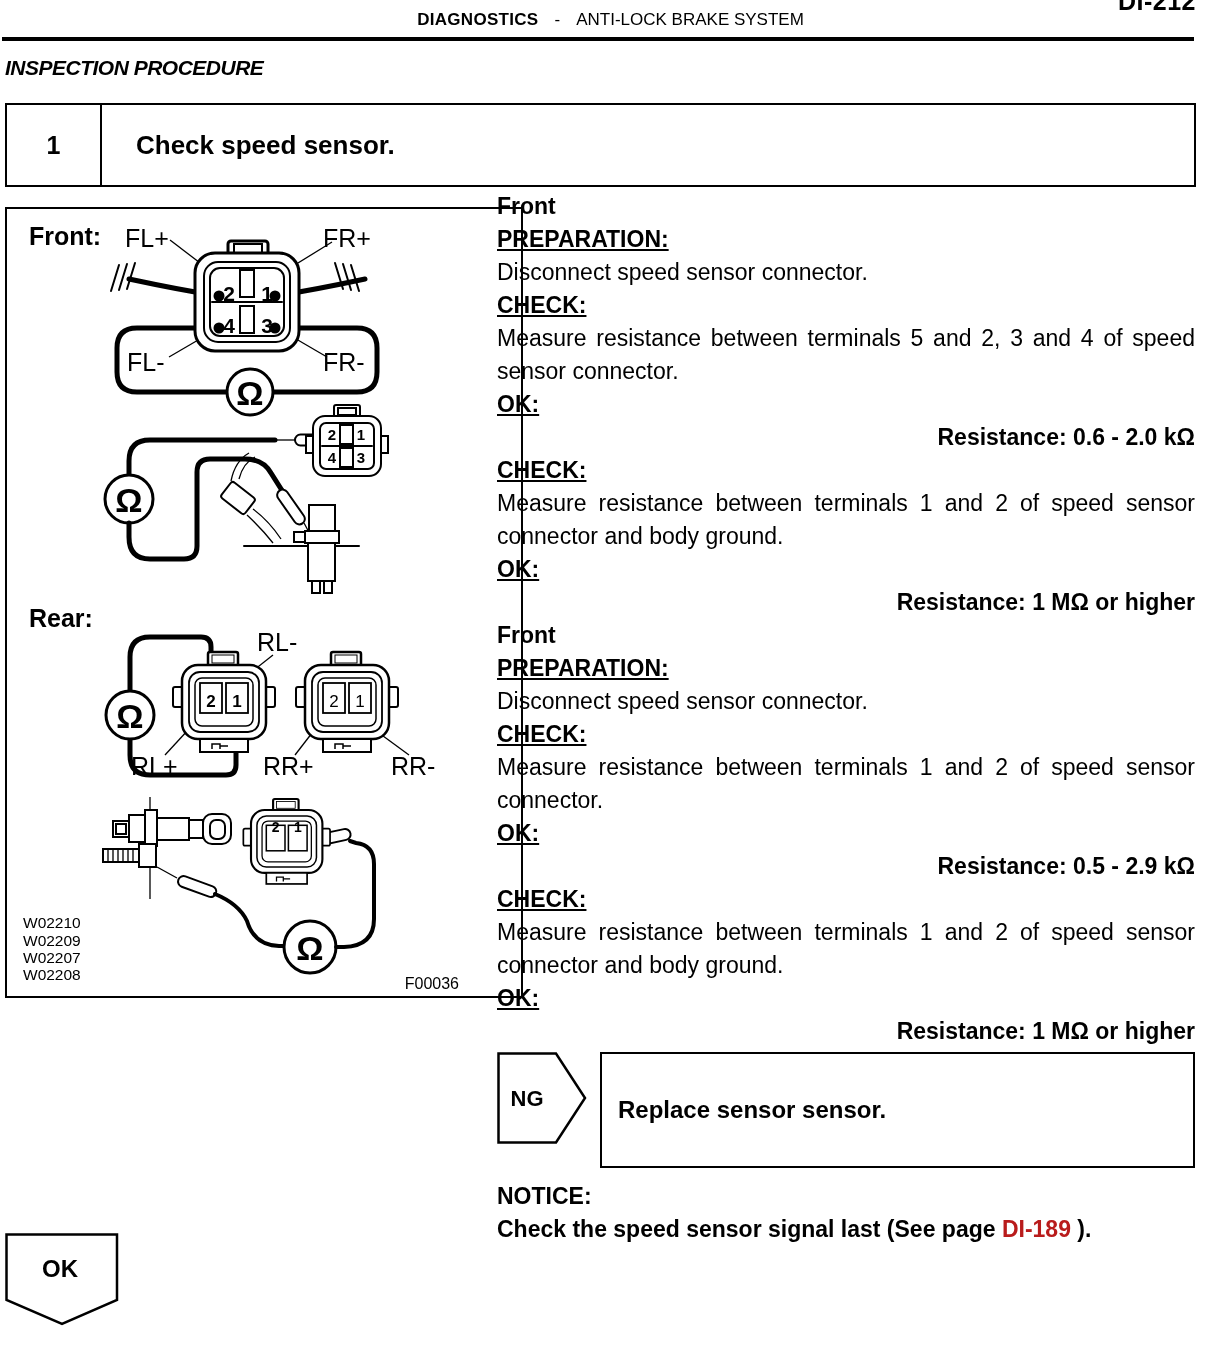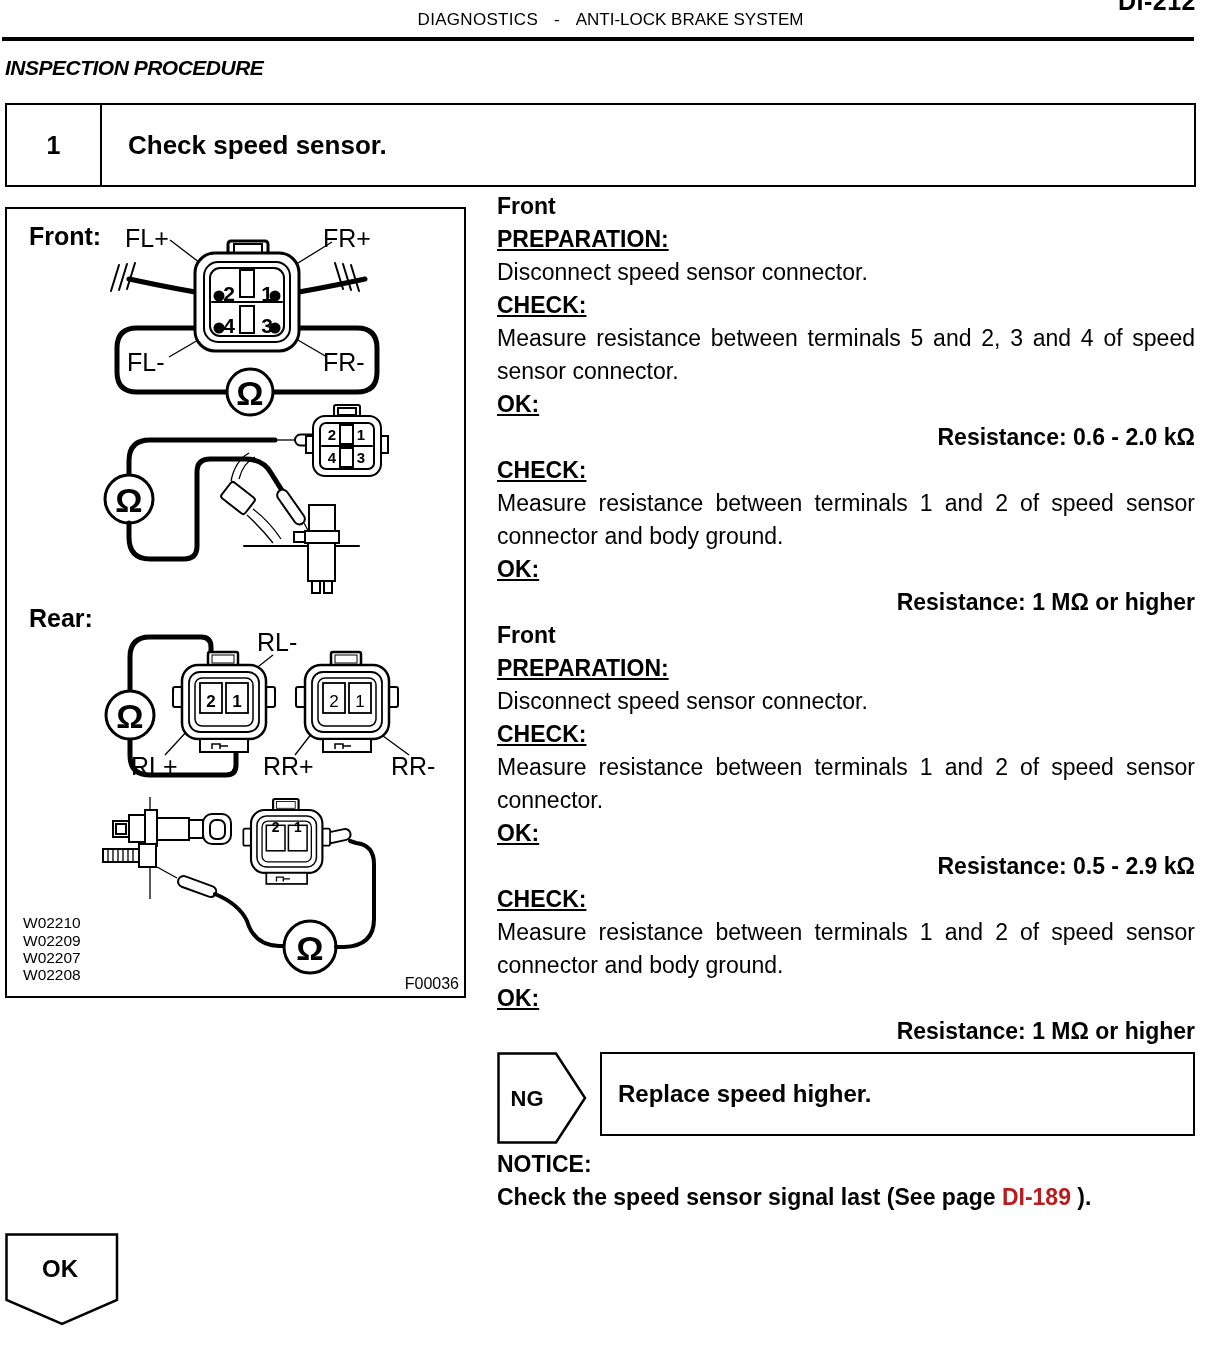--- a/index.html
+++ b/index.html
@@ -2,33 +2,33 @@
 <html><head>
 <meta charset="utf-8">
 <style>
   html, body { margin:0; padding:0; width:1221px; height:1345px; background:#fff;
                overflow:hidden; position:relative;
                font-family:"Liberation Sans","DejaVu Sans",sans-serif; color:#000; }
   .abs { position:absolute; }
   
   .page-code { top:-13px; right:25px; font-size:25px; font-weight:bold; letter-spacing:.5px; }
   .header-line { top:10px; left:0; width:100%; text-align:center; font-size:17px; }
-  .header-line .sec { font-weight:normal; letter-spacing:.3px; }
+  .header-line .sec { font-weight:bold; letter-spacing:.3px; }
   .header-line .sep { margin:0 16px; }
   .rule { top:37px; left:2px; width:1192px; height:4px; background:#000; }
   .page-heading { top:56px; left:5px; font-size:21px; font-weight:bold; letter-spacing:-.5px;font-style:italic; }
   
   .step-box { top:103px; left:5px; width:1191px; height:84px; border:2.5px solid #000;
               box-sizing:border-box; display:flex; }
   .step-num { width:93px; border-right:2.5px solid #000; display:flex; align-items:center;
               justify-content:center; font-size:25px; font-weight:bold; }
-  .step-title { flex:1; display:flex; align-items:center; padding-left:26px;
+  .step-title { flex:1; display:flex; align-items:center; padding-left:34px;
                 font-size:26px; font-weight:bold; }
   
-  .figure-box { top:207px; left:5px; width:461px; height:791px; border:2.5px solid #000;
+  .figure-box { top:207px; left:5px; width:518px; height:791px; border:2.5px solid #000;
                 box-sizing:border-box; }
   svg.fig { display:block; width:456px; height:786px; }
   svg .sh { fill:#fff; stroke:#000; stroke-width:2; }
   svg .sh3 { fill:#fff; stroke:#000; stroke-width:3; }
   svg .ln { fill:none; stroke:#000; stroke-width:2; stroke-linecap:round; }
   svg .wire { fill:none; stroke:#000; stroke-width:5; stroke-linecap:round; }
   svg .wire4 { fill:none; stroke:#000; stroke-width:4; stroke-linecap:round; }
   svg .thin { fill:none; stroke:#000; stroke-width:1.3; }
   svg .dot { fill:#000; stroke:none; }
   svg text { fill:#000; stroke:none; font-family:"Liberation Sans","DejaVu Sans",sans-serif; }
@@ -43,21 +43,21 @@
   .t-code { font-size:15.5px; }
   .t-figid { font-size:16px; text-anchor:end; }
   
   .col { top:190px; left:497px; width:698px; }
   .col p { margin:0; font-size:23px; line-height:33px; }
   .sec-title { font-weight:bold; }
   .hd { font-weight:bold; text-decoration:underline; }
   .body-text { text-align:justify; }
   .val { font-weight:bold; padding-left:66px;text-align:right; }
   
-  .ng-row { display:flex; margin-top:4px; height:84px; align-items:stretch; }
+  .ng-row { display:flex; margin-top:4px; height:116px; align-items:stretch; }
   .ng-box { flex:1; margin-left:13px; border:2.5px solid #000; box-sizing:border-box;
             display:flex; align-items:center; padding-left:16px;
             font-size:24px; font-weight:bold; }
   .ng-sym text, .ok-sym text { font-weight:bold; text-anchor:middle; }
   .notice-h { margin-top:12px !important; font-weight:bold; }
   .notice-t { font-weight:bold; }
   .link { color:#b91c1c; font-weight:bold; text-decoration:none; cursor:pointer; }
   
   .ok-wrap { top:1233px; left:5px; }
 </style>
@@ -286,21 +286,21 @@
   <p class="body-text">Measure resistance between terminals 1 and 2 of speed sensor connector and body ground.</p>
   <p><span class="hd">OK:</span></p>
   <p class="val">Resistance: 1 MΩ or higher</p>
 
   <div class="ng-row">
     <svg class="ng-sym" width="90" height="92" viewBox="0 0 90 92">
       <polygon points="1.5,1.5 59,1.5 88,46 59,90.5 1.5,90.5" fill="#fff" stroke="#000" stroke-width="2.5"></polygon>
       <text x="30" y="54" font-size="22">NG</text>
     </svg>
     <div class="ng-box">
-      <span>Replace speed higher.</span>
+      <span>Replace sensor sensor.</span>
     </div>
   </div>
 
   <p class="notice-h">NOTICE:</p>
   <p class="notice-t"><span>Check the speed sensor signal last (See page </span><a class="link">DI-189</a><span> ).</span></p>
 </div>
 
 <div class="abs ok-wrap">
   <svg class="ok-sym" width="114" height="93" viewBox="0 0 114 93">
     <polygon points="1.5,1.5 112,1.5 112,67 57,91 1.5,67" fill="#fff" stroke="#000" stroke-width="2.5"></polygon>

